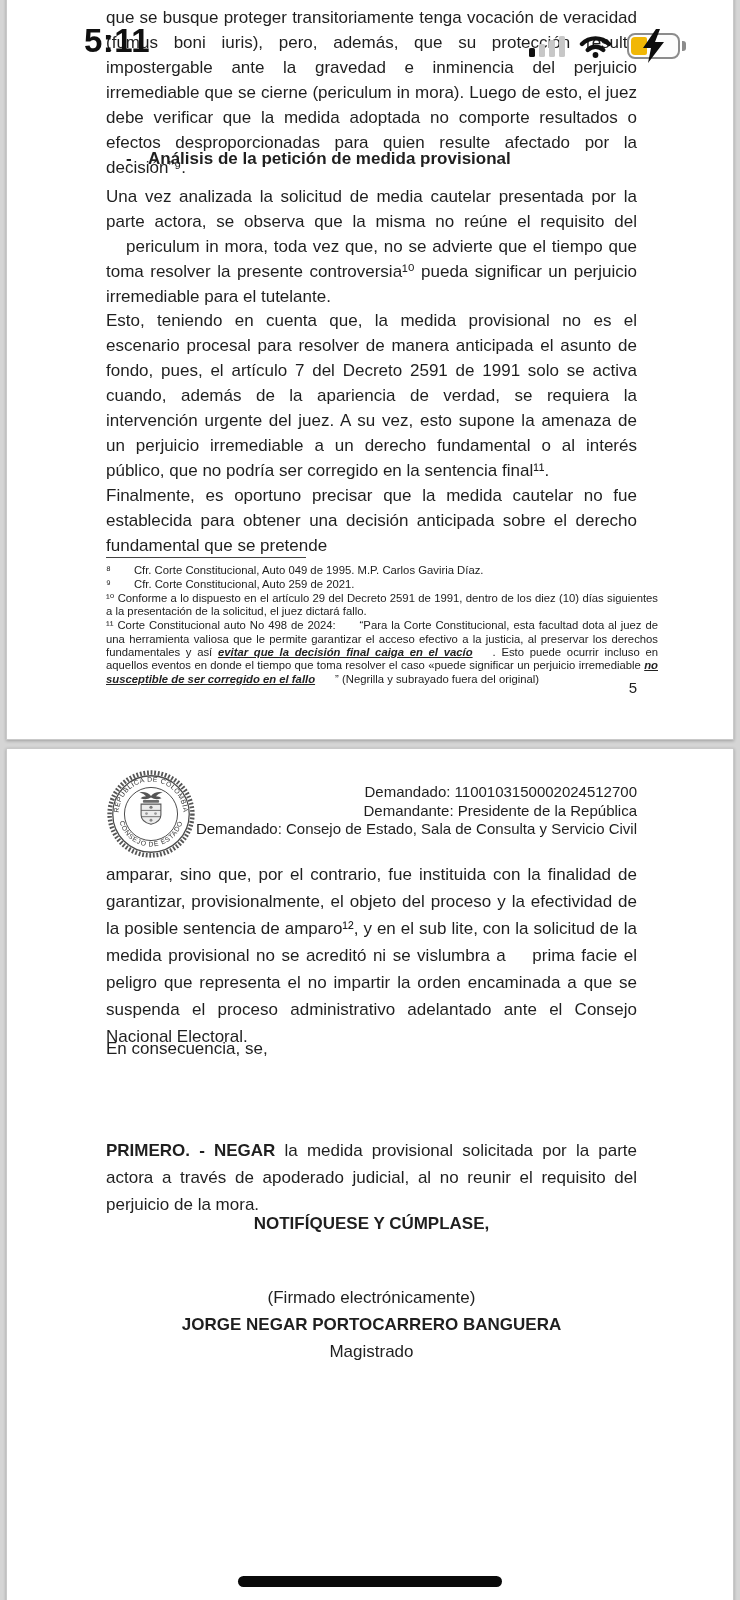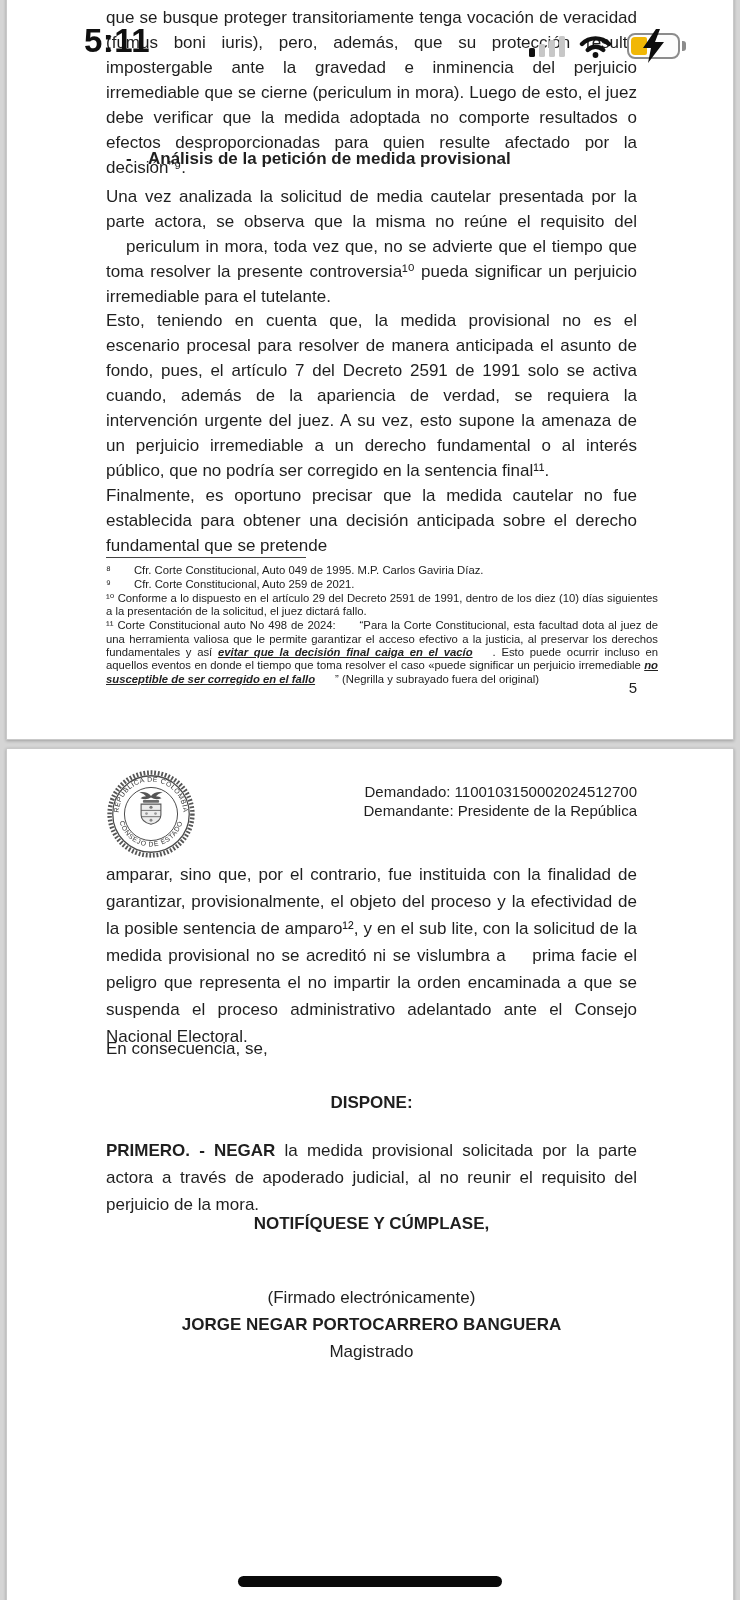--- a/index.html
+++ b/index.html
@@ -98,27 +98,27 @@
         <circle cx="45" cy="49.5" r="1.5" fill="#999"></circle>
         <circle cx="55" cy="49.5" r="1.5" fill="#999"></circle>
         <circle cx="50" cy="57" r="1.6" fill="#888"></circle>
       </g>
     </svg>
   </div>
 
   <div class="abs hdr" style="left:99px;top:34px;width:531px;">
     <div>Demandado: 1100103150002024512700</div>
     <div>Demandante: Presidente de la República</div>
+    <div>Demandado: Consejo de Estado, Sala de Consulta y Servicio Civil</div>
   </div>
 
   <div class="abs doc6" style="left:99px;top:112px;width:531px;"><span>amparar, sino que, por el contrario, fue instituida con la finalidad de garantizar, provisionalmente, el objeto del proceso y la efectividad de la posible sentencia de amparo¹², y en el sub lite, con la solicitud de la medida provisional no se acreditó ni se vislumbra a </span><span class="seg-i">prima facie</span><span> el peligro que representa el no impartir la orden encaminada a que se suspenda el proceso administrativo adelantado ante el Consejo Nacional Electoral.</span></div>
 
   <div class="abs doc6" style="left:99px;top:286px;width:531px;text-align:left;">En consecuencia, se,</div>
 
-  <div class="abs doc6 center bold" style="left:99px;top:340px;width:531px;">DISPONE:</div>
 
   <div class="abs doc6" style="left:99px;top:388px;width:531px;"><span class="seg-b">PRIMERO. - NEGAR</span><span> la medida provisional solicitada por la parte actora a través de apoderado judicial, al no reunir el requisito del perjuicio de la mora.</span></div>
 
   <div class="abs doc6 center bold" style="left:99px;top:461px;width:531px;">NOTIFÍQUESE Y CÚMPLASE,</div>
 
   <div class="abs" style="left:99px;top:535px;width:531px;">
     <div class="doc6 center">(Firmado electrónicamente)</div>
     <div class="doc6 center bold">JORGE NEGAR PORTOCARRERO BANGUERA</div>
     <div class="doc6 center">Magistrado</div>
   </div>

